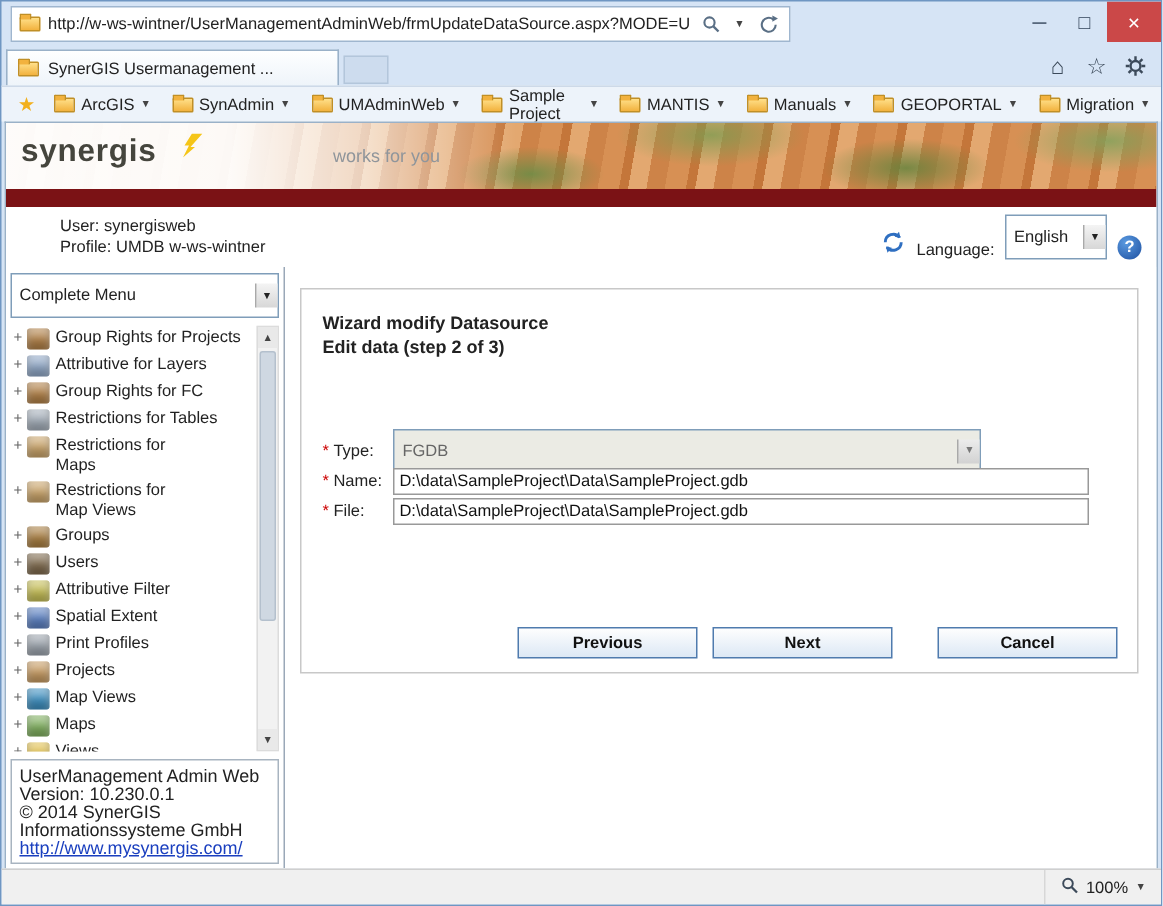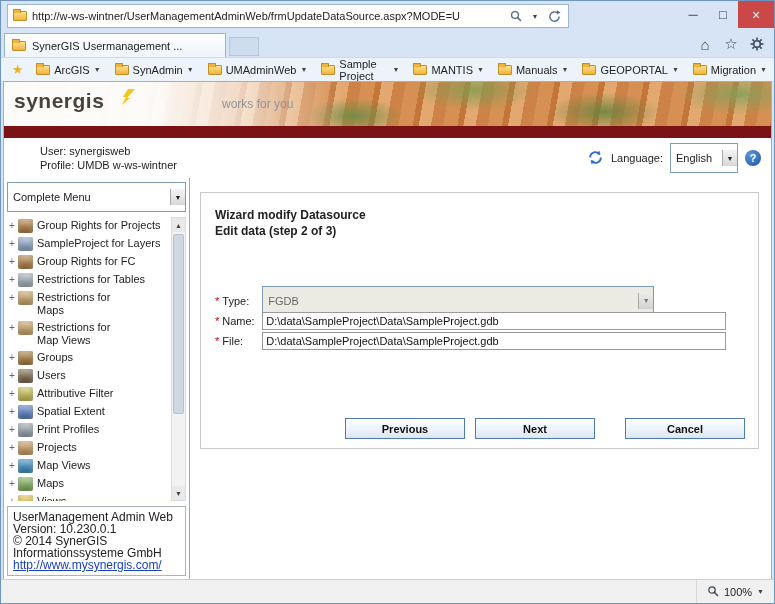--- a/index.html
+++ b/index.html
@@ -3,21 +3,21 @@
 <meta charset="utf-8">
 <style>
   * { margin:0; padding:0; box-sizing:border-box; }
   html,body { width:775px; height:604px; }
   body { font-family:"Liberation Sans", sans-serif; font-size:11px; color:#222; }
 
   .window { width:775px; height:604px; background:#d6e4f5; border:1px solid #6f96c2; display:flex; flex-direction:column; overflow:hidden; }
 
   
   .titlebar { height:30px; display:flex; align-items:center; padding:3px 0 3px 6px; flex:0 0 auto; }
-  .urlbox { height:24px; width:562px; background:#fff; border:1px solid #9fb6cf; display:flex; align-items:center; padding:0 2px 0 5px; }
+  .urlbox { height:24px; width:520px; background:#fff; border:1px solid #9fb6cf; display:flex; align-items:center; padding:0 2px 0 5px; }
   .url-text { flex:1; color:#222; white-space:nowrap; overflow:hidden; margin-left:5px; }
   .url-btn { width:24px; height:20px; display:flex; align-items:center; justify-content:center; color:#5a6f85; }
   .url-btn.caret { width:14px; font-size:7px; }
   .win-controls { margin-left:auto; display:flex; align-self:stretch; }
   .win-btn { width:30px; display:flex; align-items:center; justify-content:center; font-size:13px; color:#33445a; margin-top:-3px; }
   .win-btn.close { width:36px; background:#cb4848; color:#fff; font-size:14px; }
 
   
   .tabbar { height:26px; display:flex; align-items:flex-end; padding-left:3px; flex:0 0 auto; }
   .tab { width:222px; height:24px; background:linear-gradient(#feffff,#eef4fa); border:1px solid #9ab1c8; border-bottom:none; display:flex; align-items:center; gap:6px; padding:0 7px; }
@@ -45,21 +45,21 @@
       radial-gradient(ellipse 80px 28px at 600px 30px, rgba(100,130,60,0.85), rgba(100,130,60,0) 70%),
       radial-gradient(ellipse 90px 30px at 735px 12px, rgba(130,160,90,0.85), rgba(130,160,90,0) 70%),
       repeating-linear-gradient(100deg, #d79054 0 14px, #c4763a 14px 20px, #e3a870 20px 32px, #cd8348 32px 44px);
   }
   .logo { position:absolute; left:10px; top:7px; font-size:21px; font-weight:bold; color:#45453d; letter-spacing:0.5px; display:flex; align-items:flex-start; gap:18px; }
   .tagline { position:absolute; left:218px; top:15px; font-size:12px; color:#8f959b; }
   .maroon-bar { height:12px; background:#7b1215; flex:0 0 auto; }
 
   .userbar { height:40px; display:flex; align-items:center; flex:0 0 auto; }
   .user-info { margin-left:36px; line-height:14px; }
-  .lang-area { margin-left:auto; margin-right:10px; display:flex; align-items:center; gap:7px; }
+  .lang-area { margin-left:auto; margin-right:10px; display:flex; align-items:flex-end; gap:7px; }
   .fake-select { border:1px solid #7f9db9; background:#fff; height:30px; display:flex; align-items:center; }
   .fake-select .val { padding:0 5px; flex:1; white-space:nowrap; }
   .sel-arrow { width:15px; height:16px; background:linear-gradient(#f4f4f4,#d7d7d7); border-left:1px solid #a9a9a9; display:flex; align-items:center; justify-content:center; font-size:7px; color:#222; flex:0 0 auto; }
   .help { width:16px; height:16px; border-radius:50%; background:radial-gradient(circle at 35% 30%, #5a9ae0, #1d4fa0); color:#fff; font-weight:bold; font-size:11px; display:flex; align-items:center; justify-content:center; }
 
   
   .pagebody { flex:1; display:flex; overflow:hidden; }
   .sidebar { width:186px; border-right:1px solid #9aa8b8; display:flex; flex-direction:column; padding:4px 3px 3px 3px; flex:0 0 auto; }
   .menu-select { width:100%; flex:0 0 auto; }
   .tree-wrap { flex:1; display:flex; margin-top:5px; overflow:hidden; }
@@ -255,21 +255,21 @@
 
               <div class="tree-item" data-wrap="false">
                 <span class="expand">+</span>
                 <span class="tree-icon" style="background: rgb(176, 128, 72);"></span>
                 <span class="tree-label">Group Rights for Projects</span>
               </div>
 
               <div class="tree-item" data-wrap="false">
                 <span class="expand">+</span>
                 <span class="tree-icon" style="background: rgb(143, 166, 196);"></span>
-                <span class="tree-label">SampleProject for Layers</span>
+                <span class="tree-label">Attributive for Layers</span>
               </div>
 
               <div class="tree-item" data-wrap="false">
                 <span class="expand">+</span>
                 <span class="tree-icon" style="background: rgb(176, 128, 72);"></span>
                 <span class="tree-label">Group Rights for FC</span>
               </div>
 
               <div class="tree-item" data-wrap="false">
                 <span class="expand">+</span>

